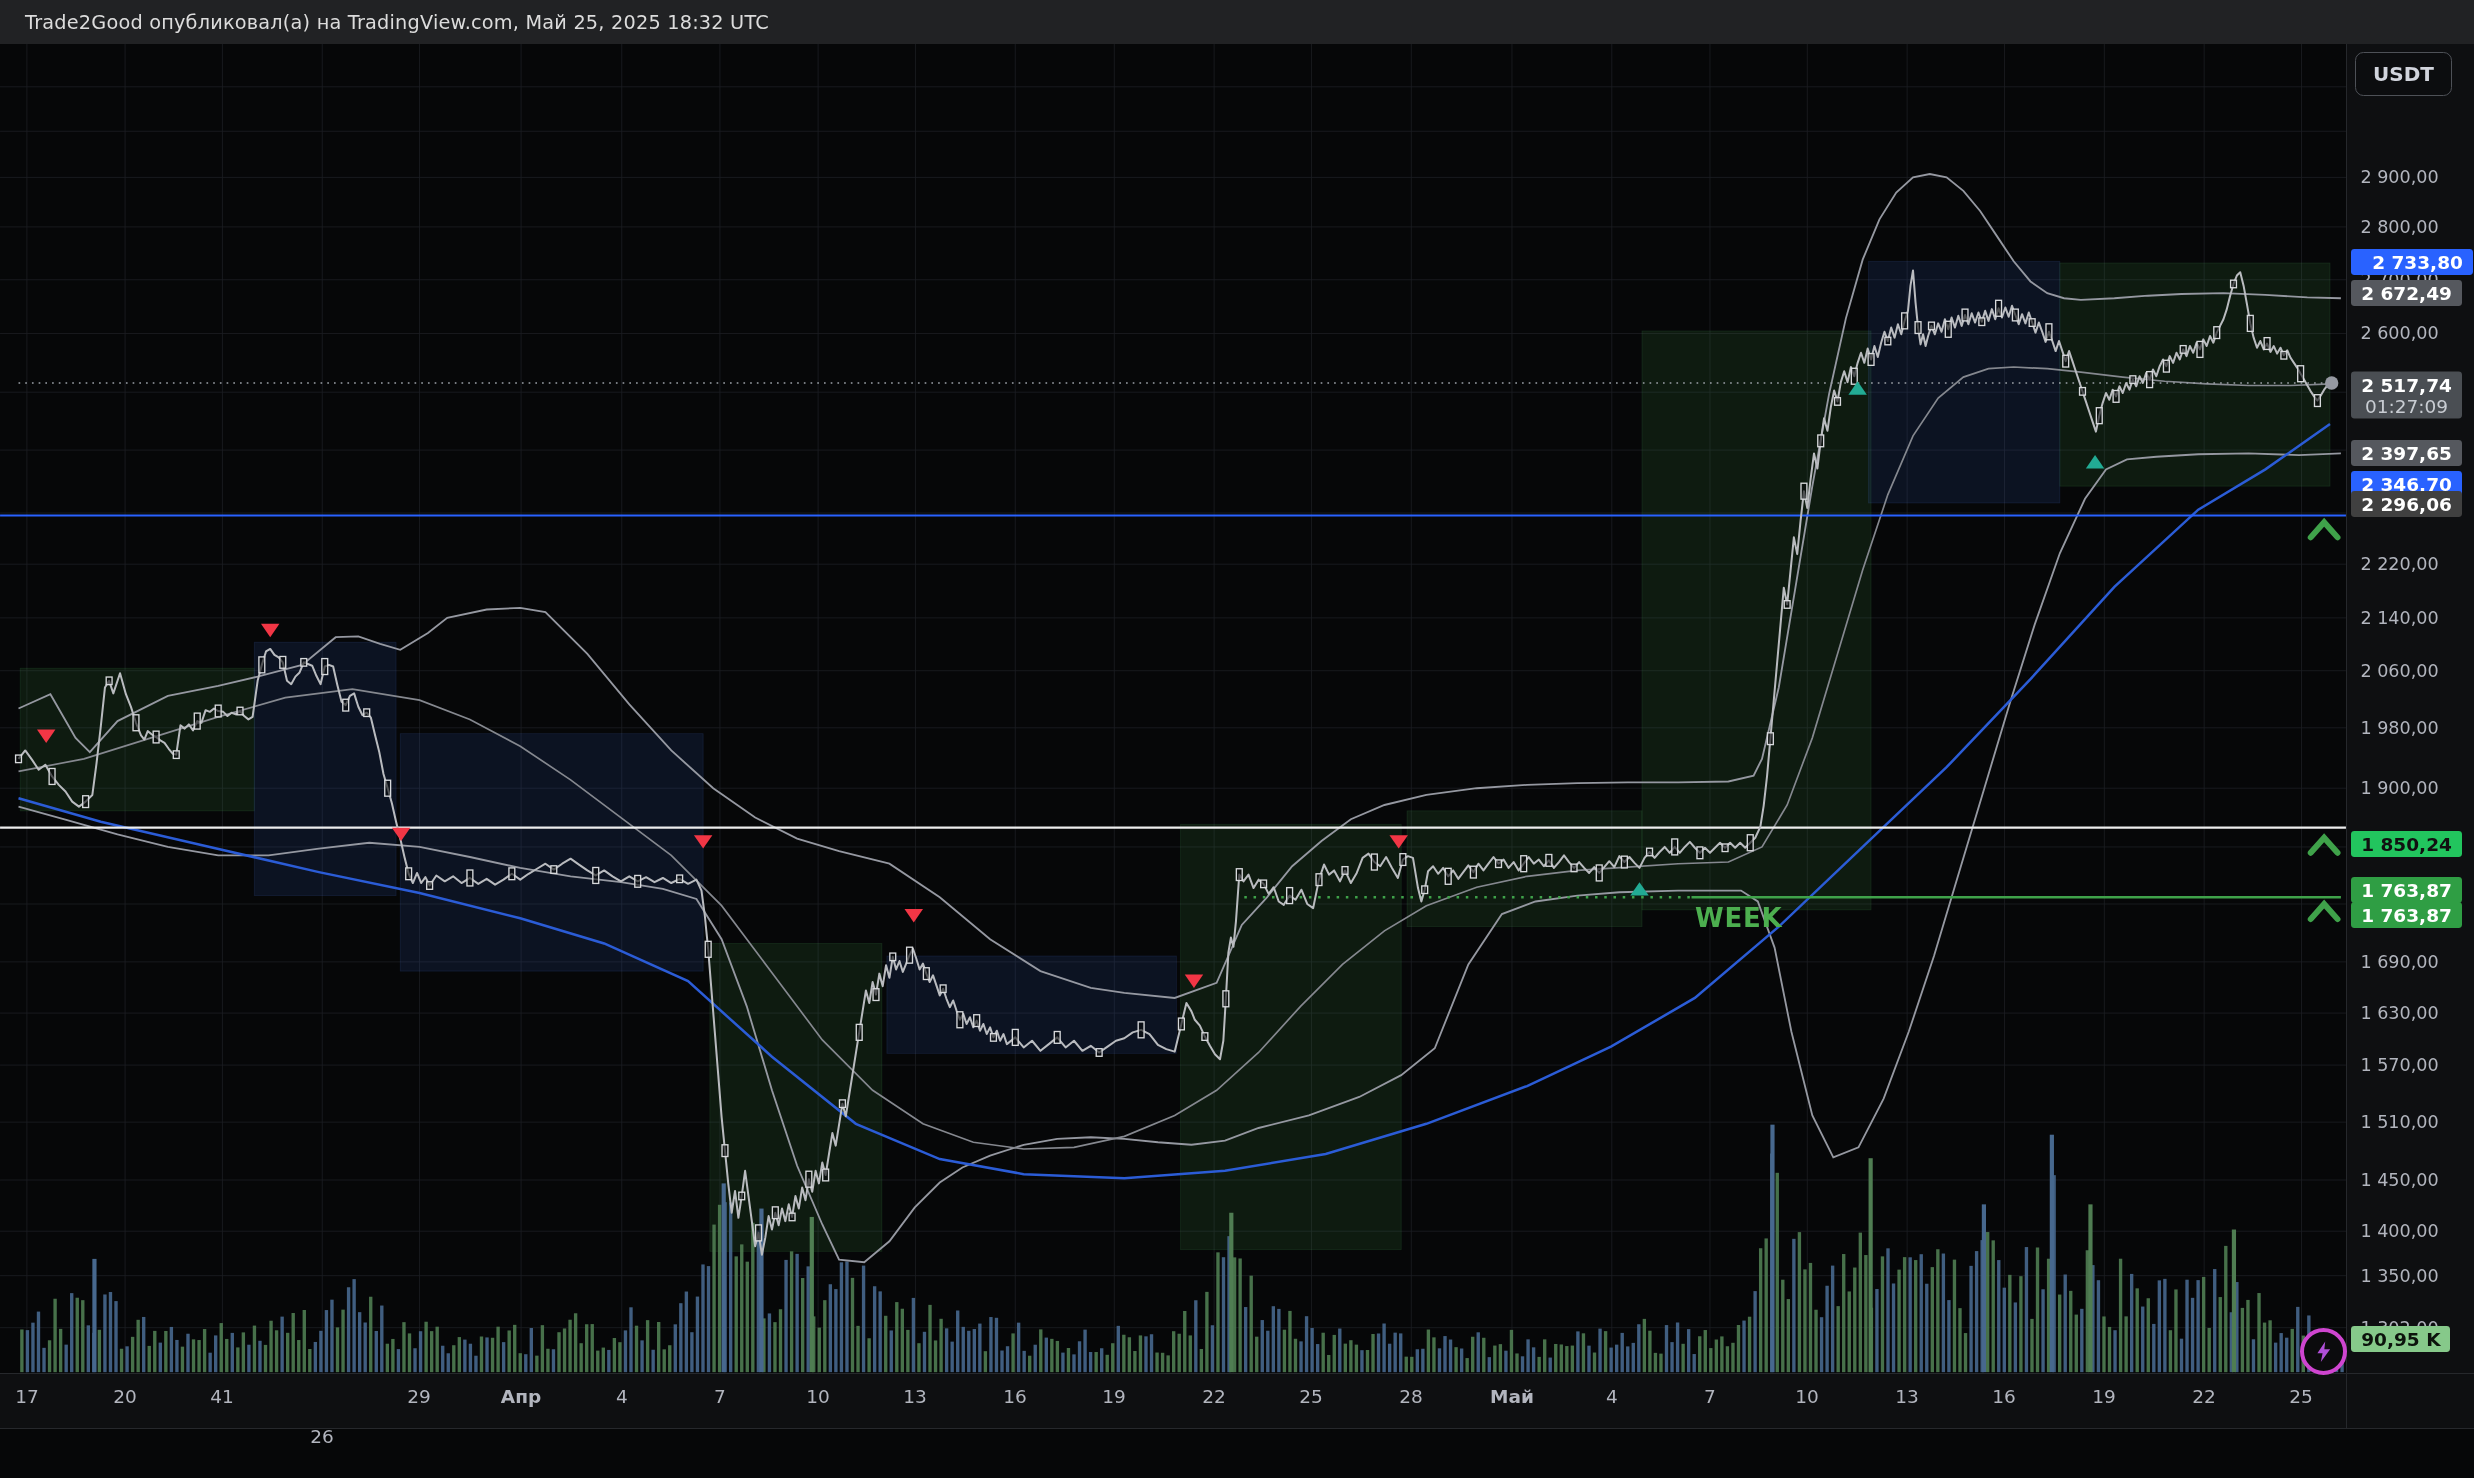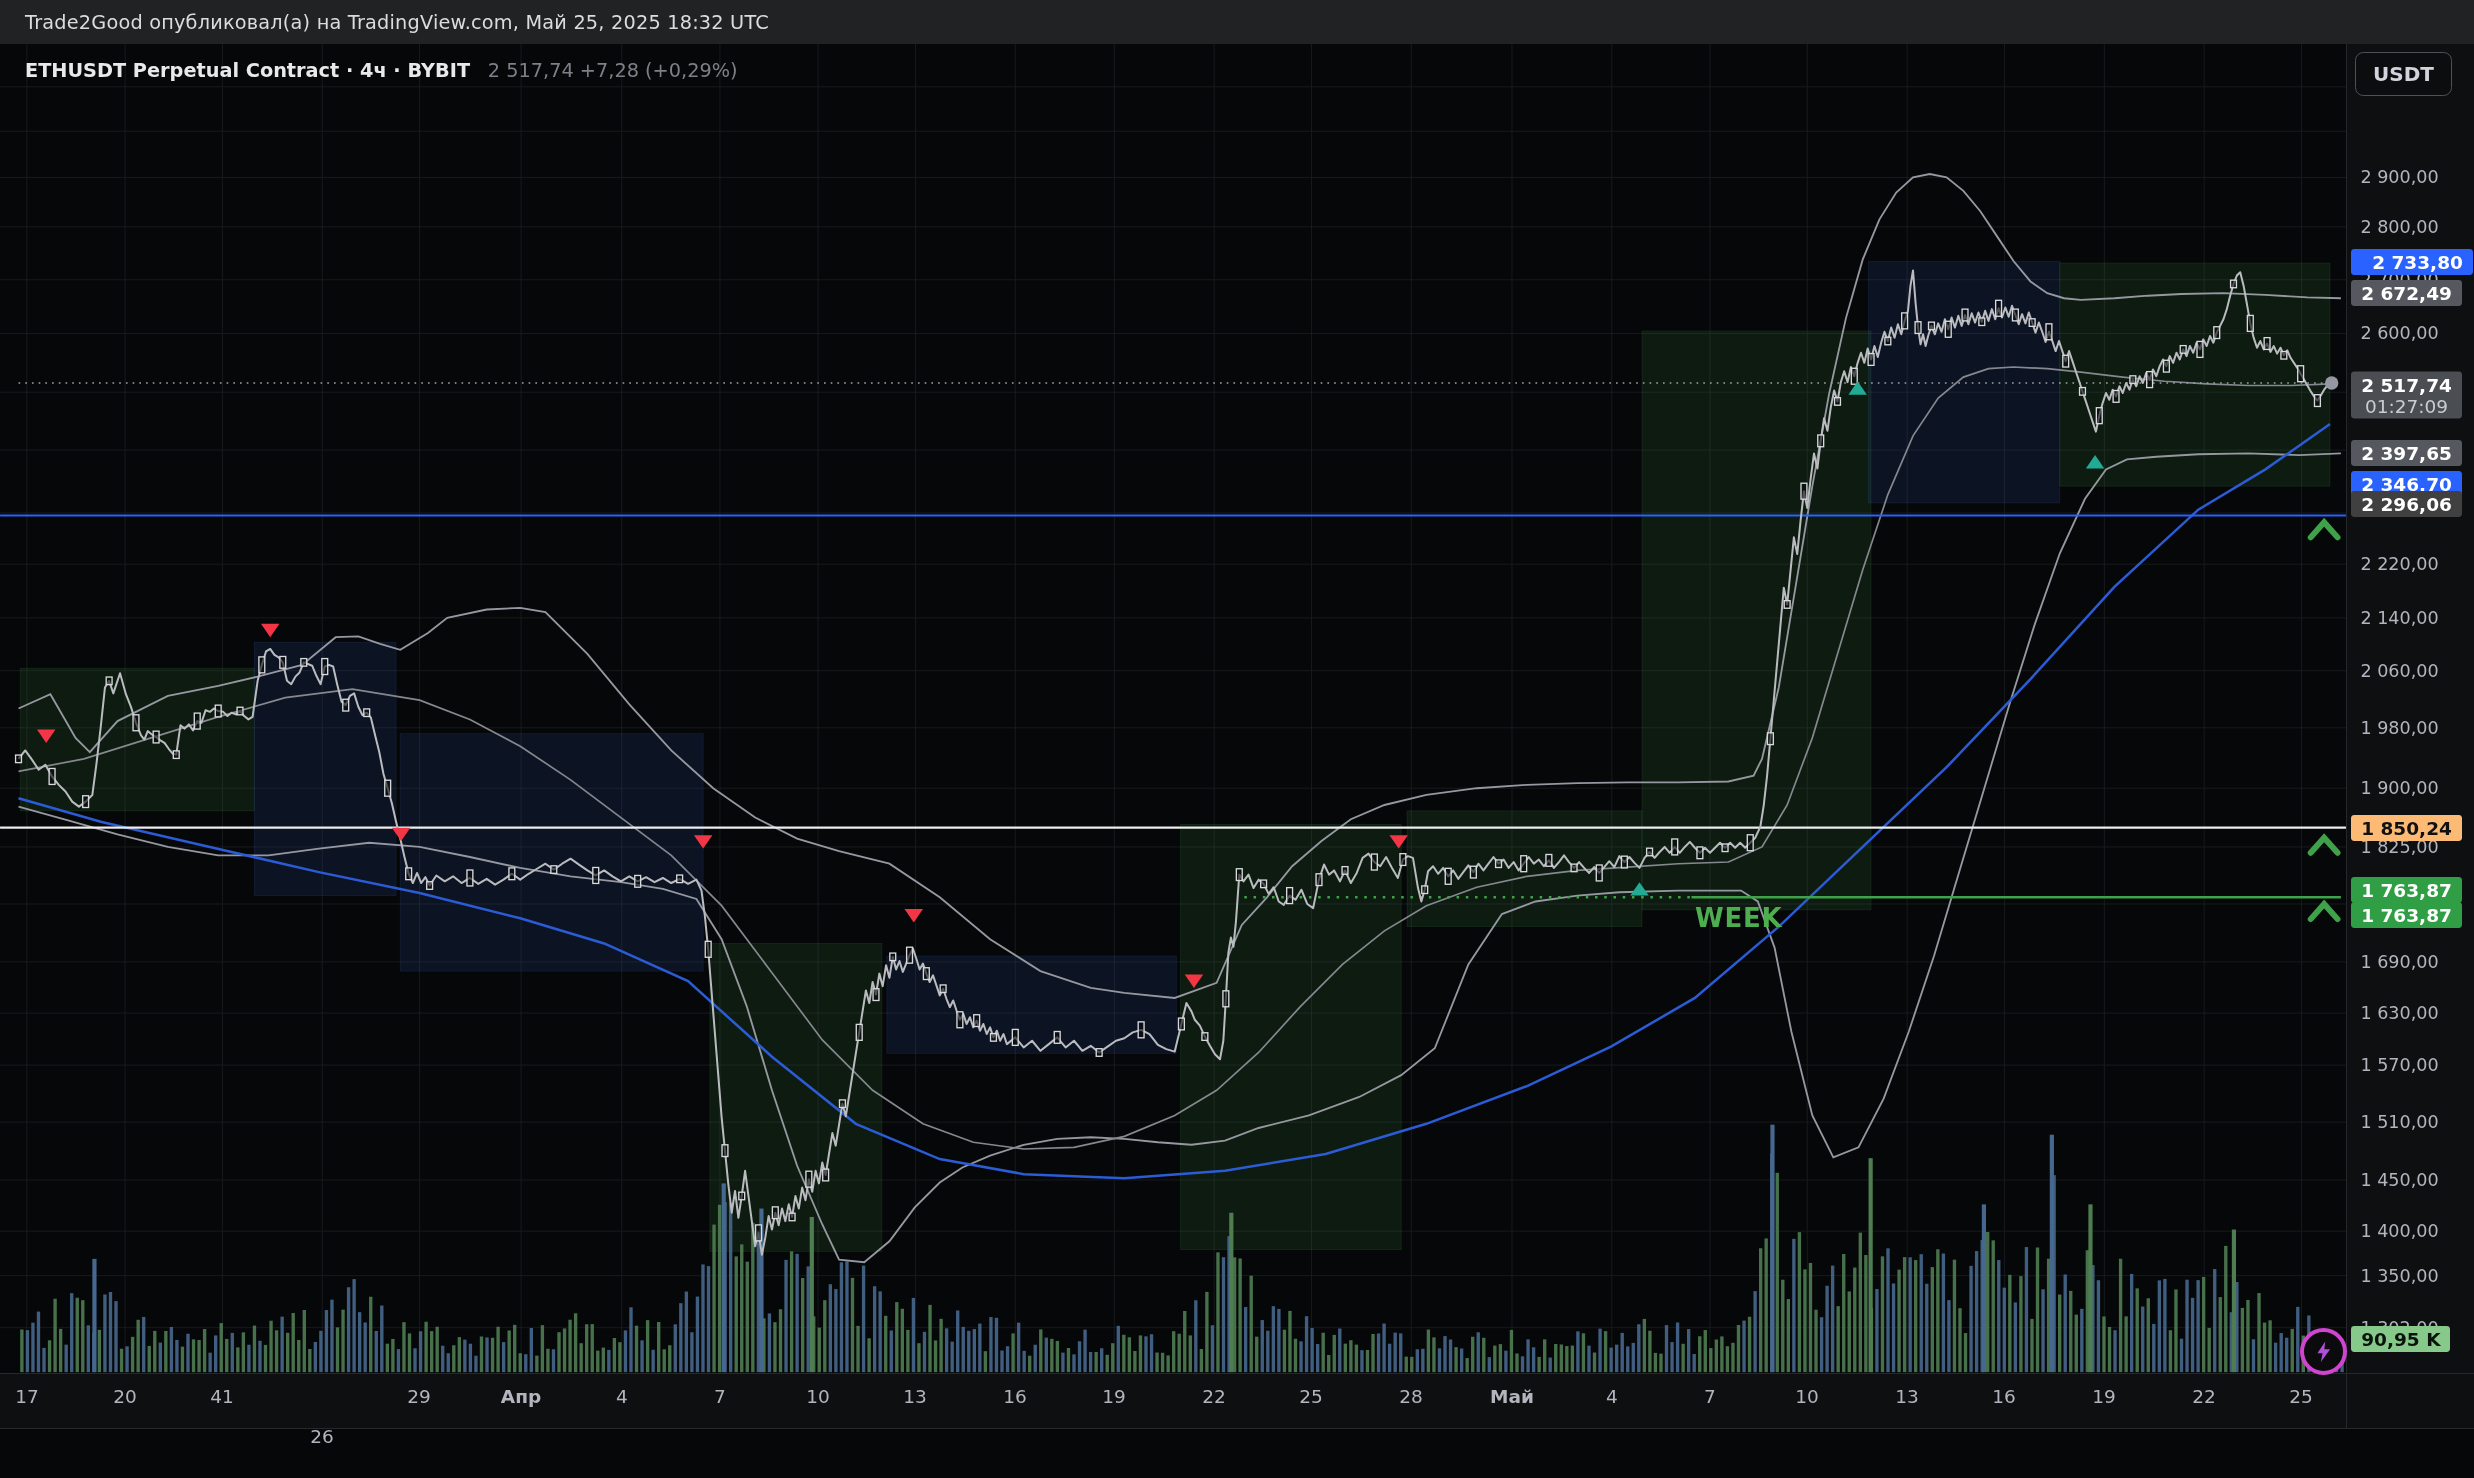--- a/index.html
+++ b/index.html
@@ -675,24 +675,20 @@
           <path d="M1943 1015 L1965 1015 L1954 999 Z" fill="#22ab94"></path>
           <path d="M2203 418 L2225 418 L2214 402 Z" fill="#22ab94"></path>
           <path d="M2486 506 L2508 506 L2497 490 Z" fill="#22ab94"></path>
           <path d="M2754 588 L2770 570 L2786 588" fill="none" stroke="#3fa24a" stroke-width="7" stroke-linecap="round"></path>
           <path d="M2754 964 L2770 946 L2786 964" fill="none" stroke="#3fa24a" stroke-width="7" stroke-linecap="round"></path>
           <path d="M2754 1043 L2770 1025 L2786 1043" fill="none" stroke="#3fa24a" stroke-width="7" stroke-linecap="round"></path>
         </g>
       </svg>
   </div>
 
-  <div id="title">
-    <span class="sym">ETHUSDT Perpetual Contract · 4ч · BYBIT</span>
-    <span class="vals">2 517,74  +7,28 (+0,29%)</span>
-  </div>
 
   <div id="usdt">USDT</div>
 
   <div id="paxis">
       <div class="plab" style="top: 133px;">2 900,00</div>
       <div class="plab" style="top: 183px;">2 800,00</div>
       <div class="plab" style="top: 236px;">2 700,00</div>
       <div class="plab" style="top: 289px;">2 600,00</div>
       <div class="plab" style="top: 520px;">2 220,00</div>
       <div class="plab" style="top: 574px;">2 140,00</div>
@@ -707,21 +703,21 @@
       <div class="plab" style="top: 1136px;">1 450,00</div>
       <div class="plab" style="top: 1187px;">1 400,00</div>
       <div class="plab" style="top: 1232px;">1 350,00</div>
       <div class="plab" style="top: 1284px;">1 302,00</div>
       <div class="badge" style="background: rgb(41, 98, 255); color: rgb(255, 255, 255); top: 218px; padding-left: 21px;">2 733,80</div>
       <div class="badge" style="background: rgb(85, 88, 94); color: rgb(255, 255, 255); top: 249px;">2 672,49</div>
       <div class="badge" style="background: rgb(74, 78, 83); color: rgb(255, 255, 255); top: 351px;">2 517,74<span class="sub" style="color: rgb(201, 205, 211);">01:27:09</span></div>
       <div class="badge" style="background: rgb(85, 88, 94); color: rgb(255, 255, 255); top: 409px;">2 397,65</div>
       <div class="badge" style="background: rgb(41, 98, 255); color: rgb(255, 255, 255); top: 440px;">2 346,70</div>
       <div class="badge" style="background: #404040; color: rgb(255, 255, 255); top: 460px;">2 296,06</div>
-      <div class="badge" style="background: #fdba74; color: rgb(17, 17, 17); top: 784px;">1 850,24</div>
+      <div class="badge" style="background: #22c55e; color: rgb(17, 17, 17); top: 800px;">1 850,24</div>
       <div class="badge" style="background: rgb(47, 158, 68); color: rgb(255, 255, 255); top: 846px;">1 763,87</div>
       <div class="badge" style="background: rgb(47, 158, 68); color: rgb(255, 255, 255); top: 871px;">1 763,87</div>
       <div class="badge" style="background: rgb(134, 201, 138); color: rgb(12, 19, 12); top: 1295px;">90,95 K</div>
     </div>
   <div id="taxis">
       <div class="tlab" style="left: 27px;">17</div>
       <div class="tlab" style="left: 125px;">20</div>
       <div class="tlab" style="left: 222px;">41</div>
       <div class="tlab" style="left: 322px; margin-top: 40px;">26</div>
       <div class="tlab" style="left: 419px;">29</div>

